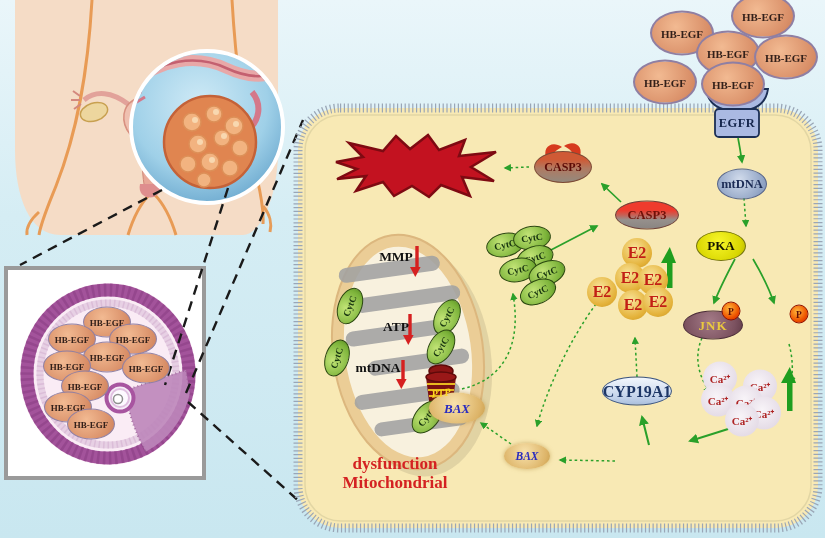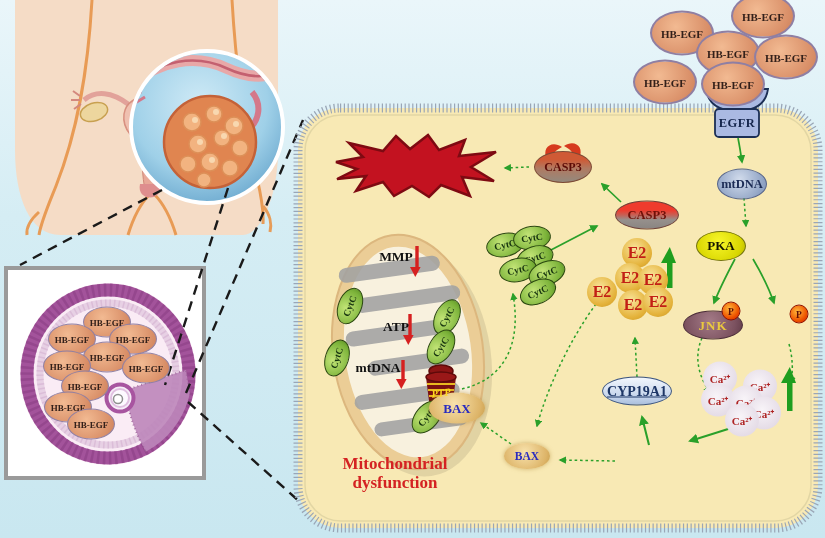--- a/index.html
+++ b/index.html
@@ -22,32 +22,32 @@
   .jnk{width:58px;height:27px;border-radius:50%;font-size:13px;color:#eac93e;letter-spacing:1px;
      background:radial-gradient(circle at 45% 35%,#a37a86,#7c5260 68%,#5f3a47);border:1.5px solid #4a2c38;}
   .erk{width:60px;height:29px;border-radius:50%;font-size:12.5px;color:#0e0e0e;
      background:linear-gradient(155deg,#f7f0dd 20%,#d9c9a8 55%,#b49a6e);border:1px solid #8d7a55;}
   .pho{width:17px;height:17px;border-radius:50%;font-size:9.5px;color:#5e0f05;
      background:radial-gradient(circle at 40% 35%,#ffb83c,#ee5500 60%,#cc1500);border:1px solid #8f1200;}
   .ca{width:34px;height:33px;border-radius:50%;font-size:11px;color:#ae2424;
      background:radial-gradient(circle at 45% 40%,#f8f4f8,#e4dbe6 75%,#d6cbda);}
   .foxo{width:66px;height:36px;border-radius:50%;font-size:14px;color:#7c1616;text-shadow:0 0 2px #cf9a9a;
      background:radial-gradient(circle at 45% 35%,#aa777f,#7d4b55 65%,#5d333d);border:2px solid #46242e;}
-  .cyp{width:68px;height:27px;border-radius:50%;font-size:14px;color:#1d3666;
-     background:linear-gradient(180deg,#f3f7fd,#c2d2ea 75%,#aabfdd);border:1.5px solid #3d5680;text-decoration:underline;}
+  .cyp{width:68px;height:27px;border-radius:50%;font-size:16px;color:#1d3666;
+     background:linear-gradient(180deg,#f3f7fd,#c2d2ea 75%,#aabfdd);border:1.5px solid #3d5680;}
   .e2{width:30px;height:30px;border-radius:50%;font-size:16px;color:#c22015;
      background:radial-gradient(circle at 42% 35%,#f9e49a,#e4b23a 65%,#c9941f);}
   .casp{width:62px;height:27px;border-radius:50%;font-size:12.5px;color:#701008;
      background:linear-gradient(180deg,#ef3b2d 32%,#c66055 50%,#96908c 68%,#8a8582);border:1.5px solid #6e4038;}
   .caspA{width:56px;height:30px;border-radius:50%;font-size:12px;color:#5c0b06;
      background:linear-gradient(180deg,#cf5a35 25%,#b07a62 55%,#93897d);border:1.5px solid #7c4a35;}
   .cytc{width:36px;height:22px;border-radius:50%;font-size:9.5px;color:#16330f;
      background:radial-gradient(circle at 40% 35%,#c2e476,#7cb33a 70%,#548a20);border:1.5px solid #2a470f;}
   .bax{width:56px;height:31px;border-radius:50%;font-size:13px;color:#2a2bbf;
-     background:radial-gradient(circle at 45% 35%,#f8e2ac,#ddb468 72%,#c39a48);box-shadow:0 0 4px rgba(175,135,55,.55);}
+     background:radial-gradient(circle at 45% 35%,#f8e2ac,#ddb468 72%,#c39a48);box-shadow:0 0 4px rgba(175,135,55,.55);font-style:italic;}
   .bax.sm{width:46px;height:26px;font-size:11.5px;}
   .ptpl{color:#ffd91e;font-size:10.5px;font-style:italic;transform:translate(-50%,-50%) rotate(-8deg);}
   .mk{color:#101010;font-size:13.5px;}
   .mitotext{color:#d42222;font-size:17px;line-height:1.1;text-align:center;display:block;}
   .apop{color:#ffffff;font-size:19.5px;letter-spacing:.5px;}
 </style>
 </head>
 <body>
 
 <div id="stage">
@@ -278,17 +278,17 @@
 
 <div class="n bax" style="left:457px;top:408px">BAX</div>
 <div class="n bax sm" style="left:527px;top:456px">BAX</div>
 <div class="n ptpl" style="left:441px;top:393px">PTP</div>
 
 <div class="n mk" style="left:396px;top:257px">MMP</div>
 <div class="n mk" style="left:396px;top:327px">ATP</div>
 <div class="n mk" style="left:378px;top:368px">mtDNA</div>
 
 <div class="n mitotext" style="left:395px;top:474px">
+  <span style="display:block">dysfunction</span>
   <span style="display:block">Mitochondrial</span>
-  <span style="display:block">dysfunction</span>
 </div>
 
 </div>
 
 </body></html>

